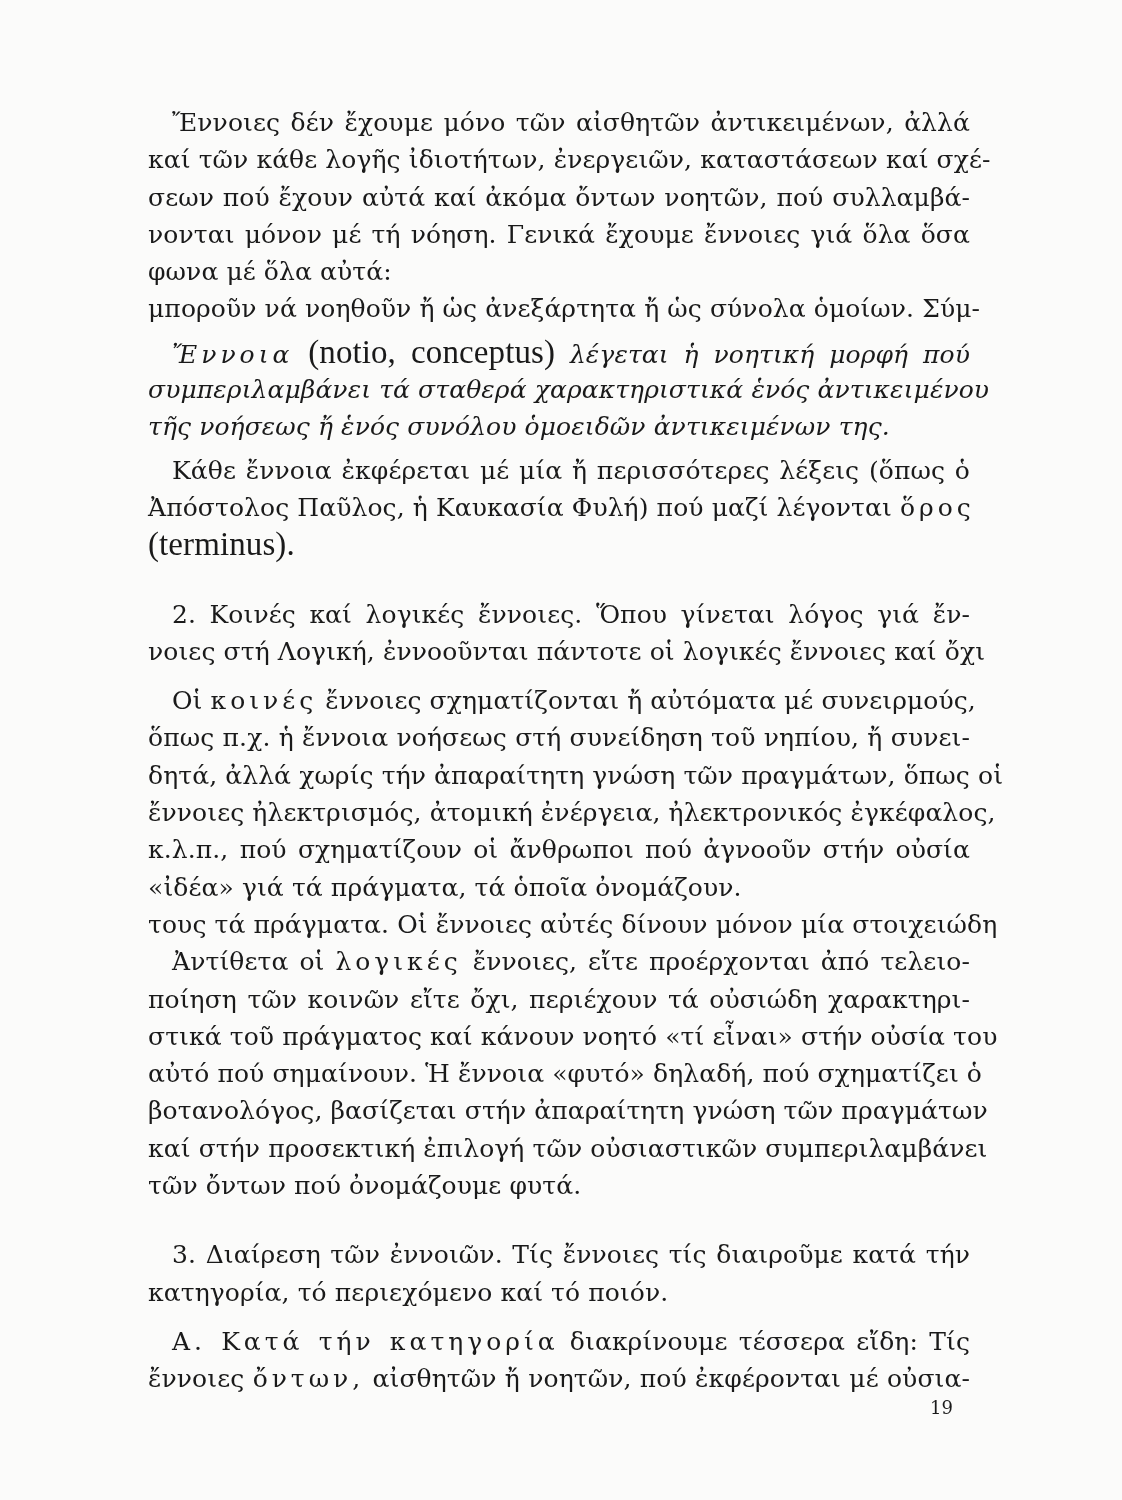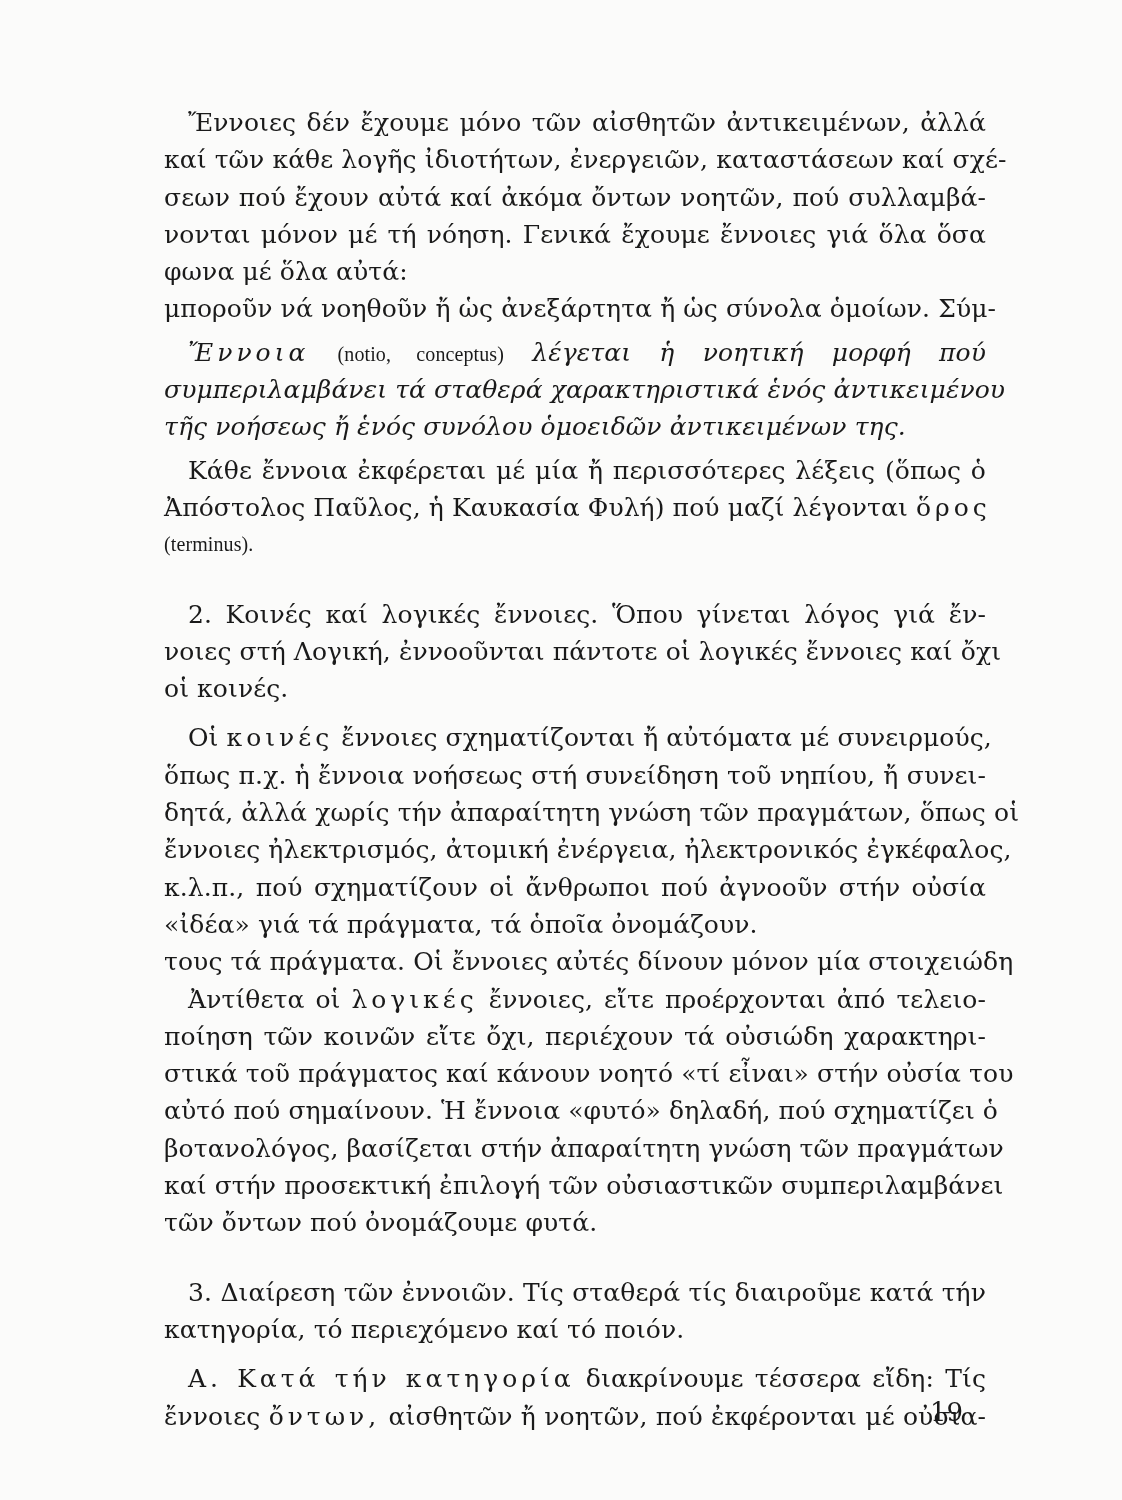--- a/index.html
+++ b/index.html
@@ -13,47 +13,46 @@
       position: relative;
       overflow: hidden;
       font-family: "DejaVu Serif", "Liberation Serif", serif;
       color: #1a1a1a;
     }
     .page {
       position: absolute;
       left: 148px;
       top: 104px;
       width: 822px;
-      margin-left: 16px;
     }
     .line {
       font-size: 25px;
       line-height: 37.3px;
       height: 37.3px;
       white-space: nowrap;
       text-align: justify;
       text-align-last: justify;
       letter-spacing: 0.1px;
     }
     .line.last {
       text-align-last: left;
     }
     .indent { padding-left: 24px; }
     .it { font-style: italic; }
     .sp { letter-spacing: 4px; }
     .b { font-weight: normal; }
-    .latin { font-family: "Liberation Serif", "DejaVu Serif", serif; font-size: 20px; }
+    .latin { font-family: "Liberation Serif", "DejaVu Serif", serif; font-size: 33px; }
     .gap-s { height: 6px; }
     .gap-m { height: 12px; }
     .gap-l { height: 32px; }
     .pagenum {
       position: absolute;
       left: 930px;
       top: 1397px;
-      font-size: 26px;
+      font-size: 18px;
       font-family: "DejaVu Serif", serif;
     }
   </style>
 </head>
 <body>
 
 <div class="page">
 
   <div>
     <div class="line indent">Ἔννοιες δέν ἔχουμε μόνο τῶν αἰσθητῶν ἀντικειμένων, ἀλλά</div>
@@ -88,21 +87,20 @@
   </div>
 
   <div class="gap-l"></div>
 
   <div>
     <div class="line indent">
       <span class="b">2. Κοινές καί λογικές ἔννοιες.</span>
       <span>Ὅπου γίνεται λόγος γιά ἔν-</span>
     </div>
     <div class="line">νοιες στή Λογική, ἐννοοῦνται πάντοτε οἱ λογικές ἔννοιες καί ὄχι</div>
-    <div class="line last">οἱ κοινές.</div>
   </div>
 
   <div class="gap-m"></div>
 
   <div>
     <div class="line indent">
       <span>Οἱ</span>
       <span class="sp">κοινές</span>
       <span>ἔννοιες σχηματίζονται ἤ αὐτόματα μέ συνειρμούς,</span>
     </div>
@@ -126,21 +124,21 @@
     <div class="line">βοτανολόγος, βασίζεται στήν ἀπαραίτητη γνώση τῶν πραγμάτων</div>
     <div class="line">καί στήν προσεκτική ἐπιλογή τῶν οὐσιαστικῶν συμπεριλαμβάνει</div>
     <div class="line last">τῶν ὄντων πού ὀνομάζουμε φυτά.</div>
   </div>
 
   <div class="gap-l"></div>
 
   <div>
     <div class="line indent">
       <span class="b">3. Διαίρεση τῶν ἐννοιῶν.</span>
-      <span>Τίς σταθερά τίς διαιροῦμε κατά τήν</span>
+      <span>Τίς ἔννοιες τίς διαιροῦμε κατά τήν</span>
     </div>
     <div class="line last">κατηγορία, τό περιεχόμενο καί τό ποιόν.</div>
   </div>
 
   <div class="gap-m"></div>
 
   <div>
     <div class="line indent">
       <span class="sp">Α. Κατά τήν κατηγορία</span>
       <span>διακρίνουμε τέσσερα εἴδη: Τίς</span>

